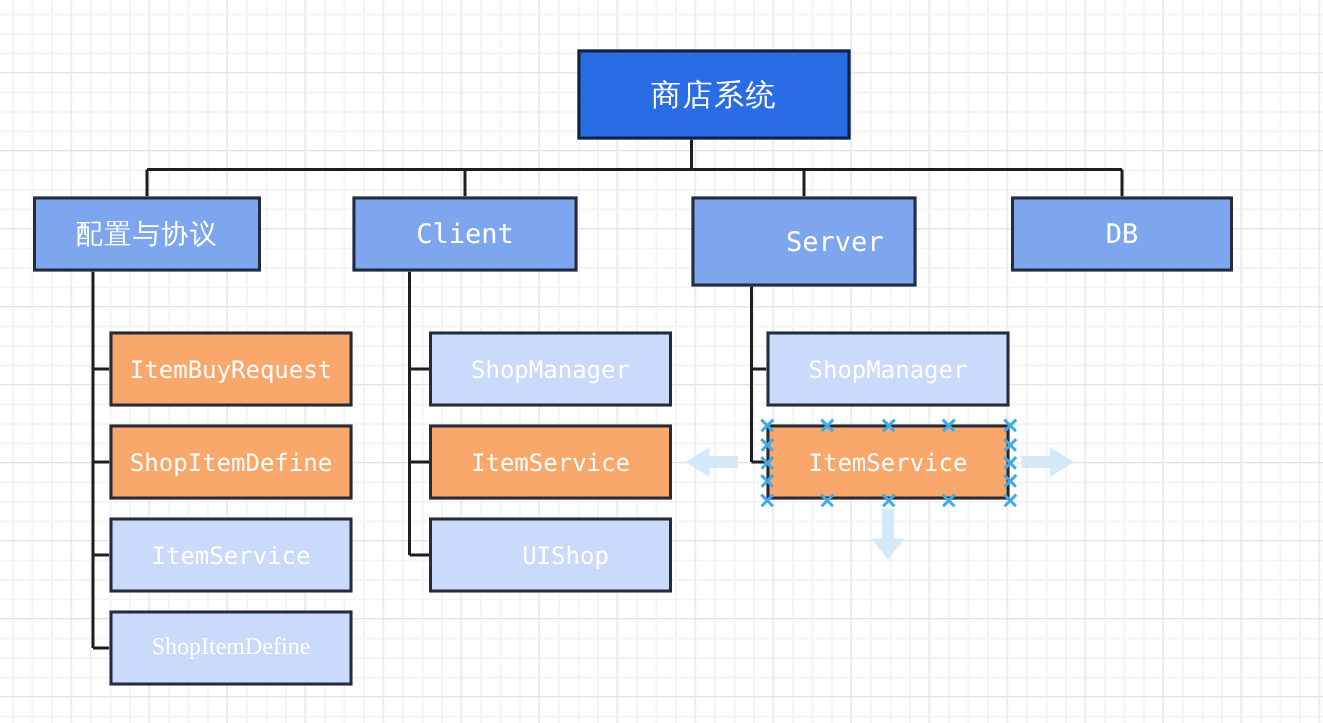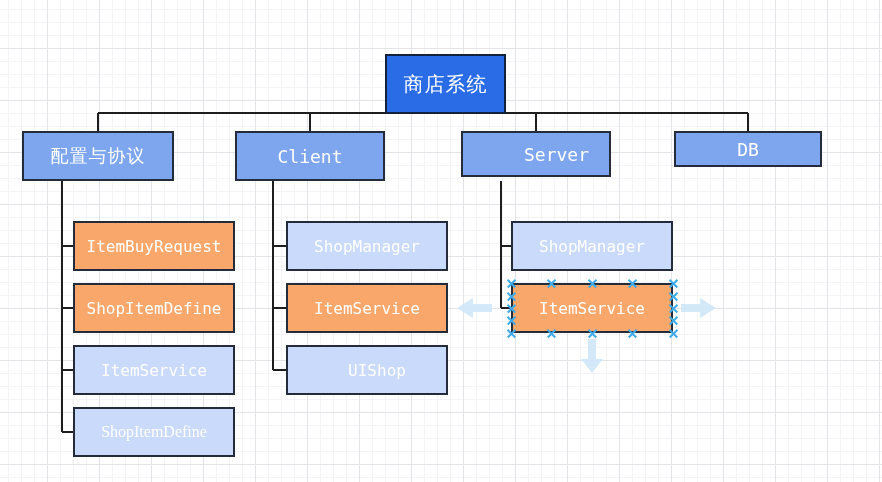--- a/index.html
+++ b/index.html
@@ -57,26 +57,26 @@
       <path d="M273,246 H286"></path>
       <path d="M273,308 H286"></path>
       <path d="M273,370 H286"></path>
 
       <path d="M501,181 V308"></path>
       <path d="M501,246 H511"></path>
       <path d="M501,308 H511"></path>
     </g>
   </svg>
 
-  <div class="node root" style="left:385px;top:33px;width:121px;height:60px;margin-top:21px;">商店系统</div>
+  <div class="node root" style="left:385px;top:33px;width:182px;height:60px;">商店系统</div>
 
   <div class="node branch cn" style="left:22px;top:131px;width:152px;height:50px;">配置与协议</div>
   <div class="node branch" style="left:235px;top:131px;width:150px;height:50px;">Client</div>
-  <div class="node branch" style="left:461px;top:131px;width:150px;height:46px;padding-left:41px;">Server</div>
-  <div class="node branch" style="left:674px;top:131px;width:148px;height:36px;">DB</div>
+  <div class="node branch" style="left:461px;top:131px;width:150px;height:60px;padding-left:41px;">Server</div>
+  <div class="node branch" style="left:674px;top:131px;width:148px;height:50px;">DB</div>
 
   <div class="node leaf-orange" style="left:73px;top:221px;width:162px;height:50px;">ItemBuyRequest</div>
   <div class="node leaf-orange" style="left:73px;top:283px;width:162px;height:50px;">ShopItemDefine</div>
   <div class="node leaf-blue" style="left:73px;top:345px;width:162px;height:50px;">ItemService</div>
   <div class="node leaf-blue" style="left:73px;top:407px;width:162px;height:50px;font-family:Liberation Serif, serif;">ShopItemDefine</div>
 
   <div class="node leaf-blue" style="left:286px;top:221px;width:162px;height:50px;">ShopManager</div>
   <div class="node leaf-orange" style="left:286px;top:283px;width:162px;height:50px;">ItemService</div>
   <div class="node leaf-blue" style="left:286px;top:345px;width:162px;height:50px;padding-left:20px;">UIShop</div>
 

